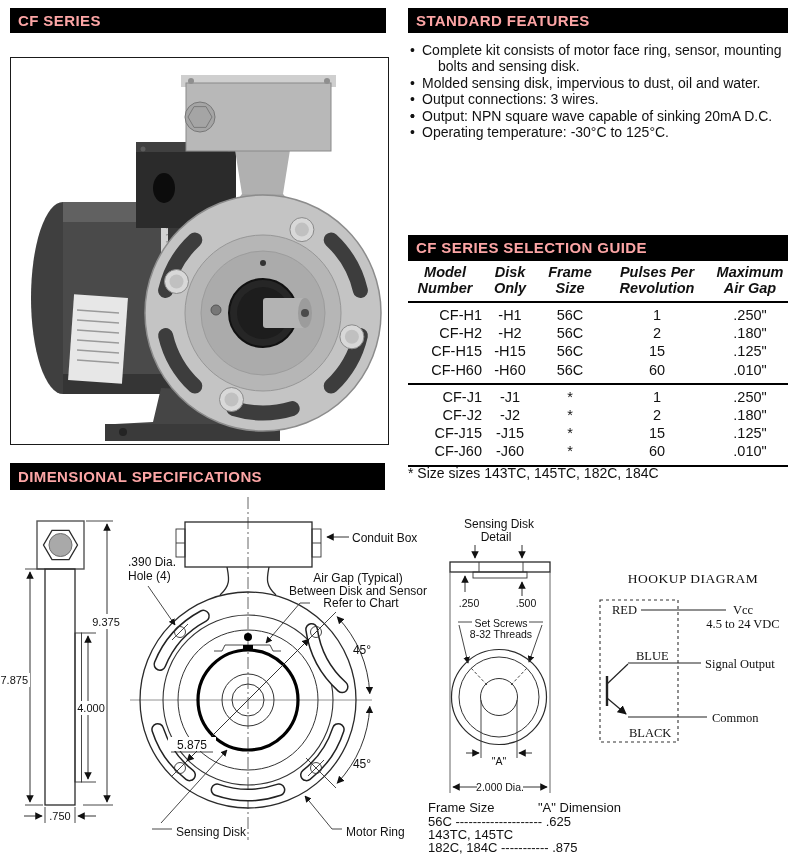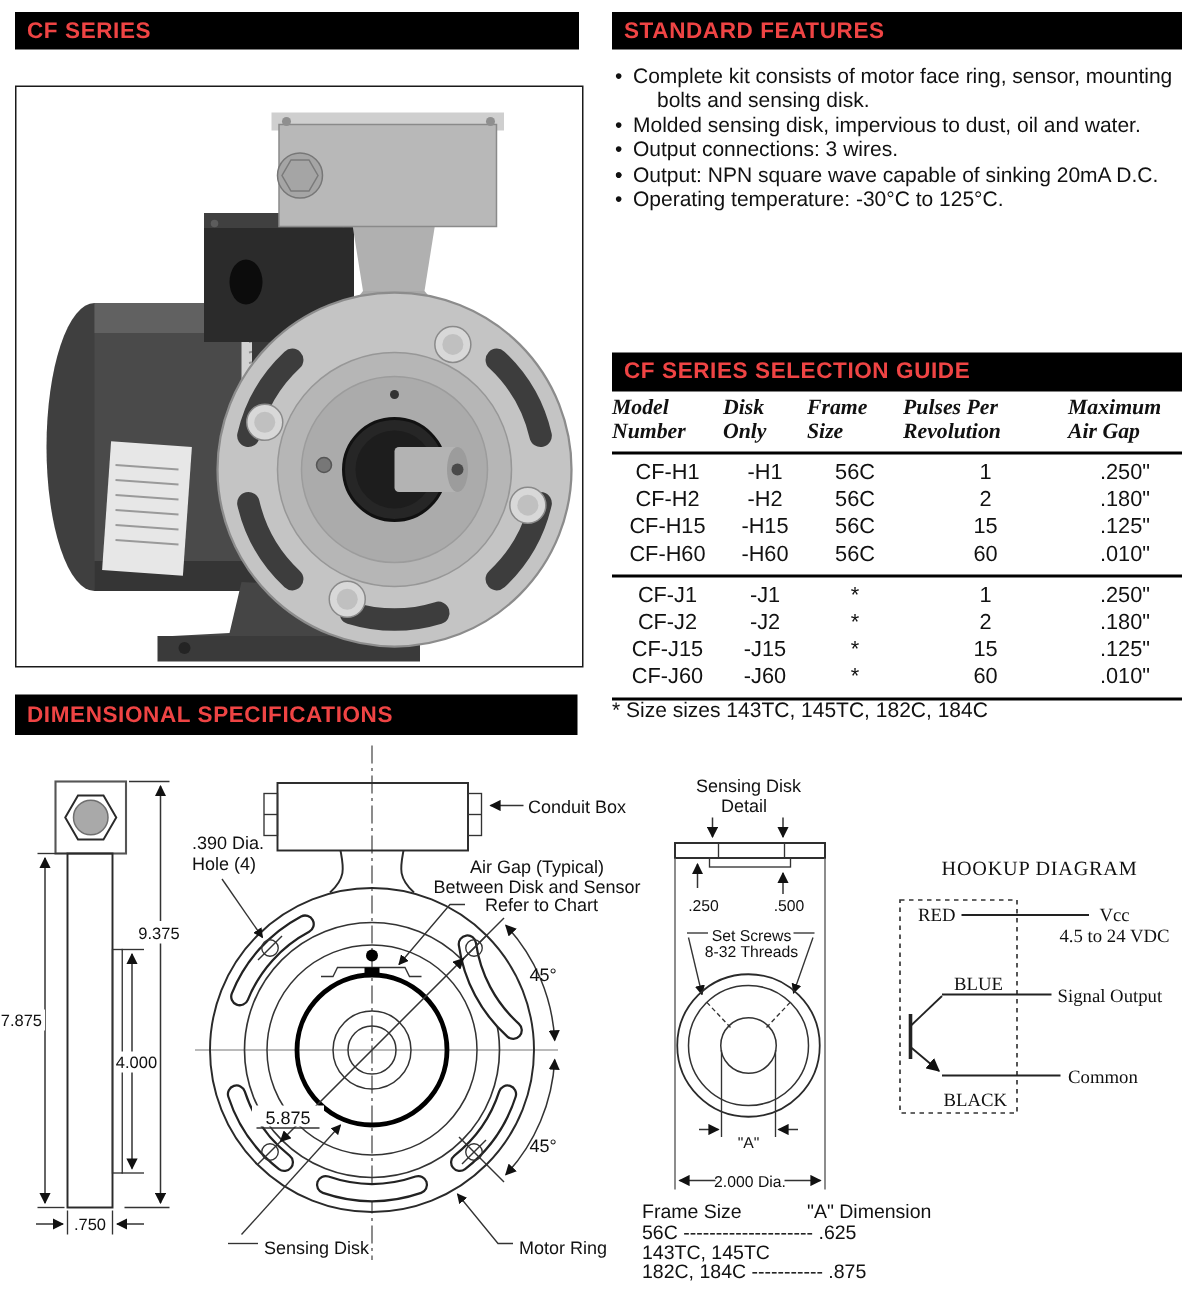--- a/index.html
+++ b/index.html
@@ -1,38 +1,38 @@
 <!DOCTYPE html>
 <html><head>
 <meta charset="utf-8">
 <style>
   html,body{margin:0;padding:0;background:#fff;}
   .page{position:relative;width:798px;height:865px;background:#ffffff;
         font-family:"Liberation Sans",sans-serif;color:#111;overflow:hidden;}
-  .bar{position:absolute;background:#000;color:#ef4444;font-weight:bold;
+  .bar{position:absolute;background:#000;color:#fca5a5;font-weight:bold;
        font-size:15px;letter-spacing:.4px;line-height:25px;padding-left:8px;box-sizing:border-box;}
   .bar-cf{left:10px;top:8px;width:376px;height:25px;}
   .bar-feat{left:408px;top:8px;width:380px;height:25px;}
   .bar-sel{left:408px;top:235px;width:380px;height:26px;line-height:26px;}
   .bar-dim{left:10px;top:463px;width:375px;height:27px;line-height:27px;}
   .photo-frame{position:absolute;left:10px;top:57px;width:377px;height:386px;
        border:1.5px solid #1a1a1a;box-sizing:content-box;background:#fff;margin:0;}
   .features{position:absolute;left:408px;top:42px;width:384px;margin:0;padding:0;list-style:none;
        font-size:14px;line-height:16px;}
   .features li{position:relative;padding-left:14px;margin:0 0 0.5px 0;}
   .features li .blt{position:absolute;left:2px;top:0;}
   .features li.wrap-indent span.txt{display:block;padding-left:16px;text-indent:-16px;}
   .sel-table{position:absolute;left:408px;top:262px;width:380px;font-size:14.5px;}
   .trow{display:grid;grid-template-columns:74px 56px 64px 110px 76px;}
   .thead{padding:2px 0 5px 0;border-bottom:2px solid #000;}
-  .thead .trow div{font-weight:bold;font-style:italic;text-align:left;
-       white-space:pre-line;line-height:16px;font-family:Liberation Serif, serif;}
+  .thead .trow div{font-weight:bold;font-style:italic;text-align:center;
+       white-space:pre-line;line-height:16px;}
   .tgroup{padding:3px 0 4px 0;border-bottom:2px solid #000;}
   .tgroup .trow div{line-height:18.2px;text-align:center;}
-  .tgroup .trow div:first-child, .c-left{text-align:center;}
+  .tgroup .trow div:first-child, .c-left{text-align:right;}
   .footnote{position:absolute;left:408px;top:465px;font-size:14px;}
   .drawing{position:absolute;left:0;top:493px;width:798px;height:372px;}
   svg text{font-family:"Liberation Sans",sans-serif;fill:#111;}
   .t11{font-size:11px;} .t12{font-size:12px;} .t10{font-size:10.5px;} .t13{font-size:13px;}
   .ser{font-family:"Liberation Serif",serif;font-size:12.5px;}
   .ser-t{font-family:"Liberation Serif",serif;font-size:13.5px;letter-spacing:.5px;}
   .ln{fill:none;stroke:#2a2a2a;stroke-width:1.3;}
   .lng{fill:none;stroke:#555;stroke-width:1.4;}
   .thin{fill:none;stroke:#333;stroke-width:0.9;}
   .dim{fill:none;stroke:#333;stroke-width:1;}

